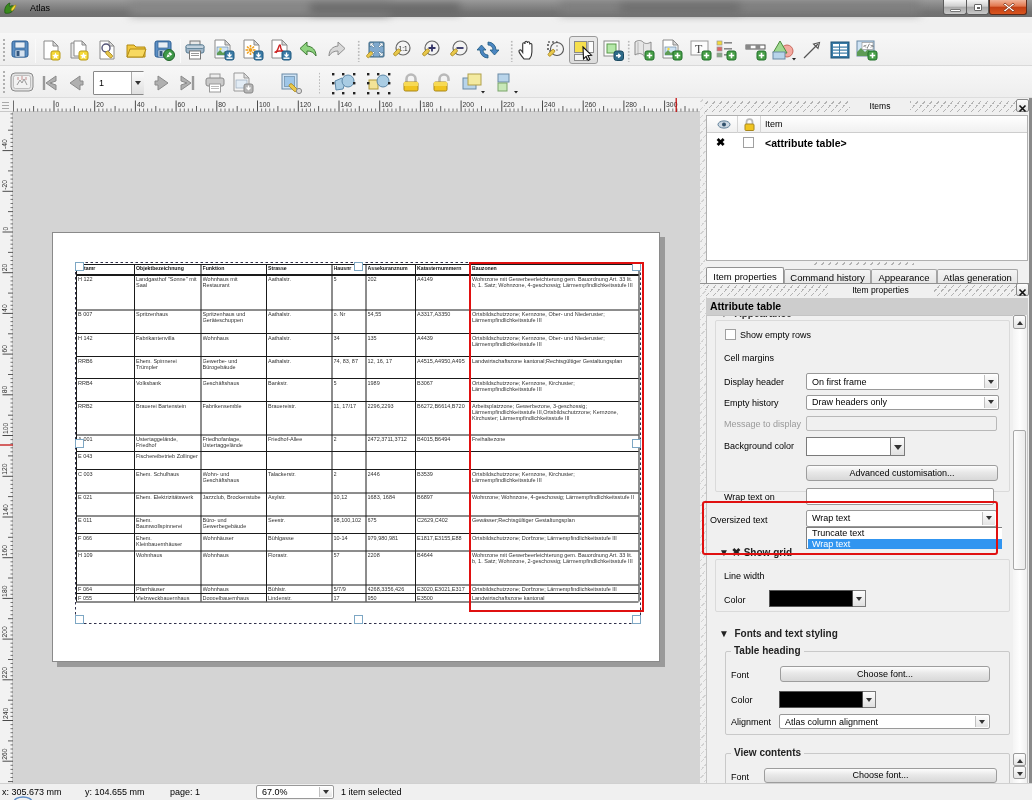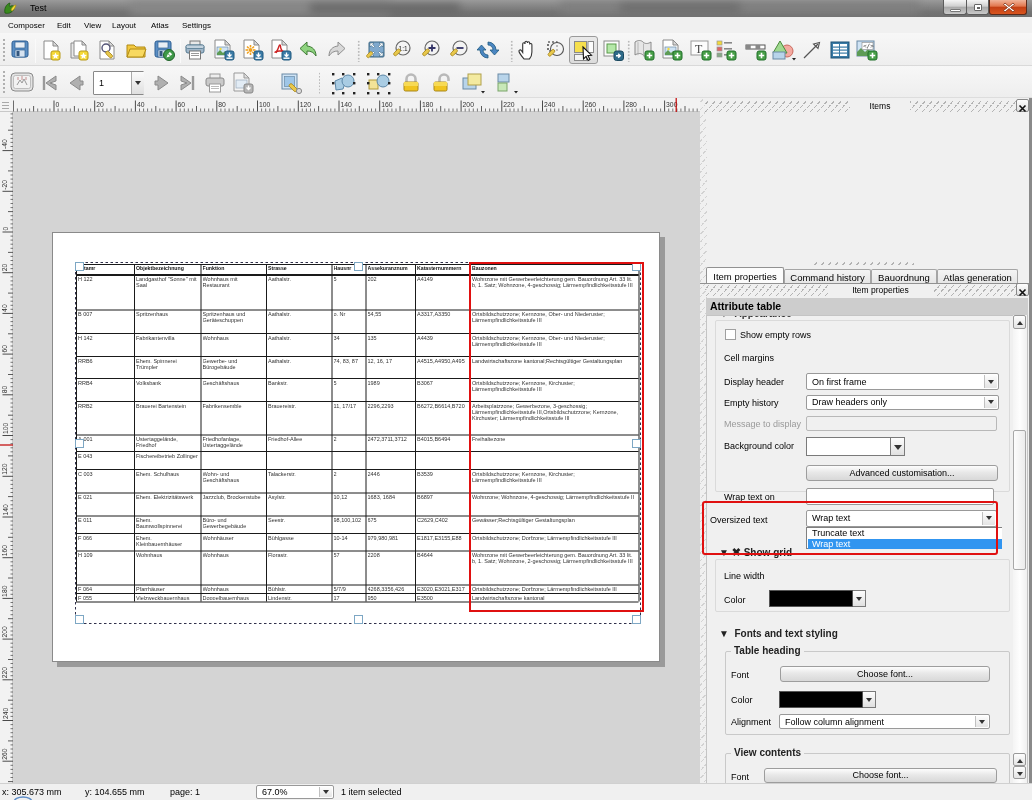--- a/index.html
+++ b/index.html
@@ -21,44 +21,36 @@
 
 <div class="abs" style="left:0;top:0;width:1032px;height:17px;background:linear-gradient(#9a9a9a,#868686 35%,#747474 70%,#6f6f6f)">
 <div class="abs" style="left:130px;top:2px;width:260px;height:13px;background:#888888;filter:blur(5px)"></div>
 <div class="abs" style="left:310px;top:4px;width:150px;height:9px;background:#666666;filter:blur(4px)"></div>
 <div class="abs" style="left:560px;top:2px;width:360px;height:12px;background:#7f7f7f;filter:blur(5px)"></div>
 <div class="abs" style="left:620px;top:4px;width:120px;height:8px;background:#6a6a6a;filter:blur(4px)"></div>
 <svg class="abs" style="left:3px;top:1px" width="14" height="14" viewBox="0 0 14 14">
  <path d="M2 12 C1 8 3 3 7 2 C6 5 6 6 8 5 C11 4 12 6 11 8 C9 12 5 13 2 12 Z" fill="#3a8a1e" stroke="#1d5a10" stroke-width="0.8"></path>
  <path d="M8 9 C9 6 11 4 13 4 C12 7 11 9 9 10 Z" fill="#f3d93a" stroke="#a98f13" stroke-width="0.7"></path>
 </svg>
-<div class="abs" style="left:30px;top:3px;font-size:9px;color:#000">Test</div>
+<div class="abs" style="left:30px;top:3px;font-size:9px;color:#000">Atlas</div>
 </div>
 <div class="abs" style="left:943px;top:0;width:84px;height:15px">
 <div class="abs" style="left:0;top:0;width:24px;height:15px;background:linear-gradient(#f5f5f5,#cfcfcf 45%,#a8a8a8 50%,#c9c9c9);border:1px solid #5c5c5c;border-radius:0 0 3px 3px;border-top:none">
  <div class="abs" style="left:6px;top:9px;width:11px;height:3px;background:#fff;border:1px solid #777;border-radius:1px"></div>
       </div>
 <div class="abs" style="left:24px;top:0;width:22px;height:15px;background:linear-gradient(#f5f5f5,#cfcfcf 45%,#a8a8a8 50%,#c9c9c9);border:1px solid #5c5c5c;border-radius:0 0 3px 3px;border-top:none;border-left:none">
  <div class="abs" style="left:7px;top:4px;width:8px;height:7px;border:1.5px solid #666;background:#fff;border-radius:1px"></div>
  <div class="abs" style="left:9.5px;top:6.5px;width:3px;height:2px;background:#666"></div>
       </div>
 <div class="abs" style="left:46px;top:0;width:38px;height:15px;background:linear-gradient(#f0b49a,#e1764d 45%,#c33f14 50%,#d9551f);border:1px solid #5c2a1a;border-radius:0 0 3px 3px;border-top:none">
  <svg class="abs" style="left:13px;top:2px" width="12" height="11" viewBox="0 0 12 11">
           <path d="M2 1 L6 4.5 L10 1 L11.5 2.5 L7.5 5.5 L11.5 8.5 L10 10 L6 6.5 L2 10 L0.5 8.5 L4.5 5.5 L0.5 2.5 Z" fill="#fff" stroke="#7c2d12" stroke-width="0.8"></path>
         </svg>
 </div>
     </div>
-<div class="abs" style="left:0;top:17px;width:1032px;height:16px;background:#f0f0f0">
-<div class="abs" style="left:8px;top:4px;font-size:8px">Composer</div>
-<div class="abs" style="left:57px;top:4px;font-size:8px">Edit</div>
-<div class="abs" style="left:84px;top:4px;font-size:8px">View</div>
-<div class="abs" style="left:112px;top:4px;font-size:8px">Layout</div>
-<div class="abs" style="left:151px;top:4px;font-size:8px">Atlas</div>
-<div class="abs" style="left:182px;top:4px;font-size:8px">Settings</div>
-</div>
 <div class="abs" style="left:0;top:33px;width:1032px;height:33px;background:linear-gradient(#f7f7f7,#eeeeee);border-bottom:1px solid #d9d9d9"></div>
 <div class="abs" style="left:0;top:66px;width:1032px;height:32px;background:linear-gradient(#f7f7f7,#eeeeee);border-bottom:1px solid #dddddd"></div>
 <div class="abs" style="left:2px;top:38px;width:4px;height:24px;background-image:radial-gradient(circle,#b0b0b0 1px,transparent 1.2px);background-size:4px 4px"></div>
 <div class="abs" style="left:2px;top:70px;width:4px;height:24px;background-image:radial-gradient(circle,#b0b0b0 1px,transparent 1.2px);background-size:4px 4px"></div>
 <div class="abs" style="left:0;top:37px;width:1032px;height:28px">
 <div class="abs" style="left:35px;top:2px;width:1px;height:24px;background:#c9c9c9;border-right:1px solid #fafafa"></div>
 <div class="abs" style="left:180px;top:2px;width:1px;height:24px;background:#c9c9c9;border-right:1px solid #fafafa"></div>
 <div class="abs" style="left:357px;top:3px;width:4px;height:22px;background-image:radial-gradient(circle,#b9b9b9 0.9px,transparent 1.1px);background-size:3.4px 3.4px"></div>
 <div class="abs" style="left:510px;top:3px;width:4px;height:22px;background-image:radial-gradient(circle,#b9b9b9 0.9px,transparent 1.1px);background-size:3.4px 3.4px"></div>
 <div class="abs" style="left:627px;top:3px;width:4px;height:22px;background-image:radial-gradient(circle,#b9b9b9 0.9px,transparent 1.1px);background-size:3.4px 3.4px"></div>
@@ -910,25 +902,42 @@
 <div class="abs" style="left:619.0px;top:503.0px;width:9px;height:9px;background:#fff;border:1px solid #7da7c4"></div>
 <div class="abs" style="left:456px;top:149.5px;width:175px;height:350.5px;border:2px solid #e01010"></div>
 </div>
 <div class="abs" style="left:700px;top:98px;width:332px;height:685px;background:#f0f0f0">
 <div class="abs" style="left:0;top:0;width:7px;height:685px;background-image:repeating-linear-gradient(0deg,#f0f0f0 0 1.2px,transparent 1.2px 4px),repeating-linear-gradient(132deg,transparent 0 2.6px,rgba(120,120,120,.25) 2.6px 3.6px,transparent 3.6px 5.2px)"></div>
 <div class="abs hatch" style="left:5px;top:2px;width:322px;height:13px"></div>
 <div class="abs" style="left:150px;top:2px;width:60px;height:12px;background:#f0f0f0;font-size:8.5px;text-align:center;padding-top:1px">Items</div>
 <div class="abs" style="left:316px;top:1px;width:13px;height:13px;background:linear-gradient(#fefefe,#e0e0e0);border:1px solid #888;border-radius:2px"><svg width="11" height="11" viewBox="0 0 11 11">
           <path d="M2.5 2.5 L8.5 8.5 M8.5 2.5 L2.5 8.5" stroke="#111" stroke-width="1.6"></path>
         </svg></div>
+<div class="abs" style="left:6px;top:17px;width:322px;height:146px;background:#fff;border:1px solid #b0b0b0">
+<div class="abs" style="left:0;top:0;width:320px;height:17px;background:linear-gradient(#ffffff,#f0f0f0);border-bottom:1px solid #cdcdcd"></div>
+<div class="abs" style="left:30px;top:0;width:1px;height:17px;background:#d5d5d5"></div>
+<div class="abs" style="left:53px;top:0;width:1px;height:17px;background:#d5d5d5"></div>
+<svg class="abs" style="left:10px;top:3px" width="14" height="11" viewBox="0 0 14 11">
+          <ellipse cx="7" cy="5.5" rx="6" ry="3.6" fill="#cdd9e4" stroke="#5d7d96"></ellipse>
+          <circle cx="7" cy="5.5" r="2" fill="#30506a"></circle>
+        </svg>
+<svg class="abs" style="left:36px;top:2px" width="13" height="14" viewBox="0 0 13 14">
+          <path d="M3.5 6 v-1.8 a3 3 0 0 1 6 0 V6" fill="none" stroke="#b9b9b9" stroke-width="1.8"></path>
+          <rect x="2" y="6" width="9" height="6.5" rx="1" fill="#f0c420" stroke="#a8871c"></rect>
+        </svg>
+<div class="abs" style="left:58px;top:3px;font-size:9px">Item</div>
+<div class="abs" style="left:9px;top:20px;font-size:11px;font-weight:bold">✖</div>
+<div class="abs" style="left:36px;top:21px;width:11px;height:11px;background:#fff;border:1px solid #a0a0a0"></div>
+<div class="abs" style="left:58px;top:21px;font-size:10.5px;font-weight:bold">&lt;attribute table&gt;</div>
+</div>
 <div class="abs hatch" style="left:114px;top:163px;width:100px;height:5px"></div>
 <div class="abs" style="left:0;top:169px;width:332px;height:16px">
 <div class="abs" style="left:6px;top:0;width:78px;height:16px;background:#fcfcfc;border:1px solid #919191;border-bottom:none;border-radius:2px 2px 0 0;font-size:9.5px;text-align:center;padding-top:3px;z-index:2;white-space:nowrap">Item properties</div>
 <div class="abs" style="left:84px;top:2px;width:87px;height:14px;background:linear-gradient(#f4f4f4,#e6e6e6);border:1px solid #a5a5a5;border-bottom:none;border-radius:2px 2px 0 0;font-size:9.5px;text-align:center;padding-top:2px;white-space:nowrap">Command history</div>
-<div class="abs" style="left:171px;top:2px;width:66px;height:14px;background:linear-gradient(#f4f4f4,#e6e6e6);border:1px solid #a5a5a5;border-bottom:none;border-radius:2px 2px 0 0;font-size:9.5px;text-align:center;padding-top:2px;white-space:nowrap">Bauordnung</div>
+<div class="abs" style="left:171px;top:2px;width:66px;height:14px;background:linear-gradient(#f4f4f4,#e6e6e6);border:1px solid #a5a5a5;border-bottom:none;border-radius:2px 2px 0 0;font-size:9.5px;text-align:center;padding-top:2px;white-space:nowrap">Appearance</div>
 <div class="abs" style="left:237px;top:2px;width:81px;height:14px;background:linear-gradient(#f4f4f4,#e6e6e6);border:1px solid #a5a5a5;border-bottom:none;border-radius:2px 2px 0 0;font-size:9.5px;text-align:center;padding-top:2px;white-space:nowrap">Atlas generation</div>
 <div class="abs" style="left:0;top:15.5px;width:332px;height:1px;background:#919191"></div>
 </div>
 <div class="abs hatch" style="left:5px;top:187px;width:322px;height:12px"></div>
 <div class="abs" style="left:128px;top:186px;width:105px;height:13px;background:#f0f0f0;font-size:8.5px;text-align:center;padding-top:1px">Item properties</div>
 <div class="abs" style="left:316px;top:185px;width:13px;height:13px;background:linear-gradient(#fefefe,#e0e0e0);border:1px solid #888;border-radius:2px"><svg width="11" height="11" viewBox="0 0 11 11">
           <path d="M2.5 2.5 L8.5 8.5 M8.5 2.5 L2.5 8.5" stroke="#111" stroke-width="1.6"></path>
         </svg></div>
 <div class="abs" style="left:6px;top:200px;width:322px;height:17px;background:#cdcdcd"></div>
 <div class="abs" style="left:10px;top:202px;font-size:10.5px;font-weight:bold">Attribute table</div>
@@ -984,21 +993,21 @@
 <div class="abs" style="left:24px;top:329px;background:#f0f0f0;padding:0 3px;font-size:10px;font-weight:bold;color:#222">Table heading</div>
 <div class="lbl" style="left:24px;top:354px">Font</div>
 <div class="btn" style="left:73px;top:350px;width:210px;height:16px;padding-top:1.5px">Choose font...</div>
 <div class="lbl" style="left:24px;top:379px">Color</div>
 <div class="abs" style="left:72px;top:375px;width:84px;height:17px;background:#000;border:1px solid #555"></div>
 <div class="abs" style="left:156px;top:375px;width:13px;height:17px;background:linear-gradient(#fdfdfd,#e0e0e0);border:1px solid #7a7a7a;border-left:none">
           <div class="abs" style="left:2.5px;top:6px;border:3.8px solid transparent;border-top:4.8px solid #333"></div>
         </div>
 <div class="lbl" style="left:24px;top:401px">Alignment</div>
 <div class="combo" style="left:72px;top:398px;width:211px;height:15px">
-          <div class="txt">Follow column alignment</div>
+          <div class="txt">Atlas column alignment</div>
           <div class="arr"></div>
         </div>
 <div class="gbx" style="left:18px;top:437px;width:285px;height:130px;border-color:#c9c9c9"></div>
 <div class="abs" style="left:24px;top:431px;background:#f0f0f0;padding:0 3px;font-size:10px;font-weight:bold;color:#222">View contents</div>
 <div class="lbl" style="left:24px;top:456px">Font</div>
 <div class="btn" style="left:57px;top:452px;width:233px;height:15px;padding-top:1px">Choose font...</div>
 </div>
 <div class="abs" style="left:313px;top:217px;width:14px;height:564px;overflow:hidden;background:linear-gradient(90deg,#f4f4f4,#fefefe 50%,#f0f0f0)">
 <div class="abs" style="left:0px;top:0px;width:13px;height:14px;background:linear-gradient(#fdfdfd,#e4e4e4);border:1px solid #999;border-radius:2px">
           <div class="abs" style="left:2.5px;top:5px;border:3.8px solid transparent;border-bottom:4.5px solid #333;border-top:none"></div>

